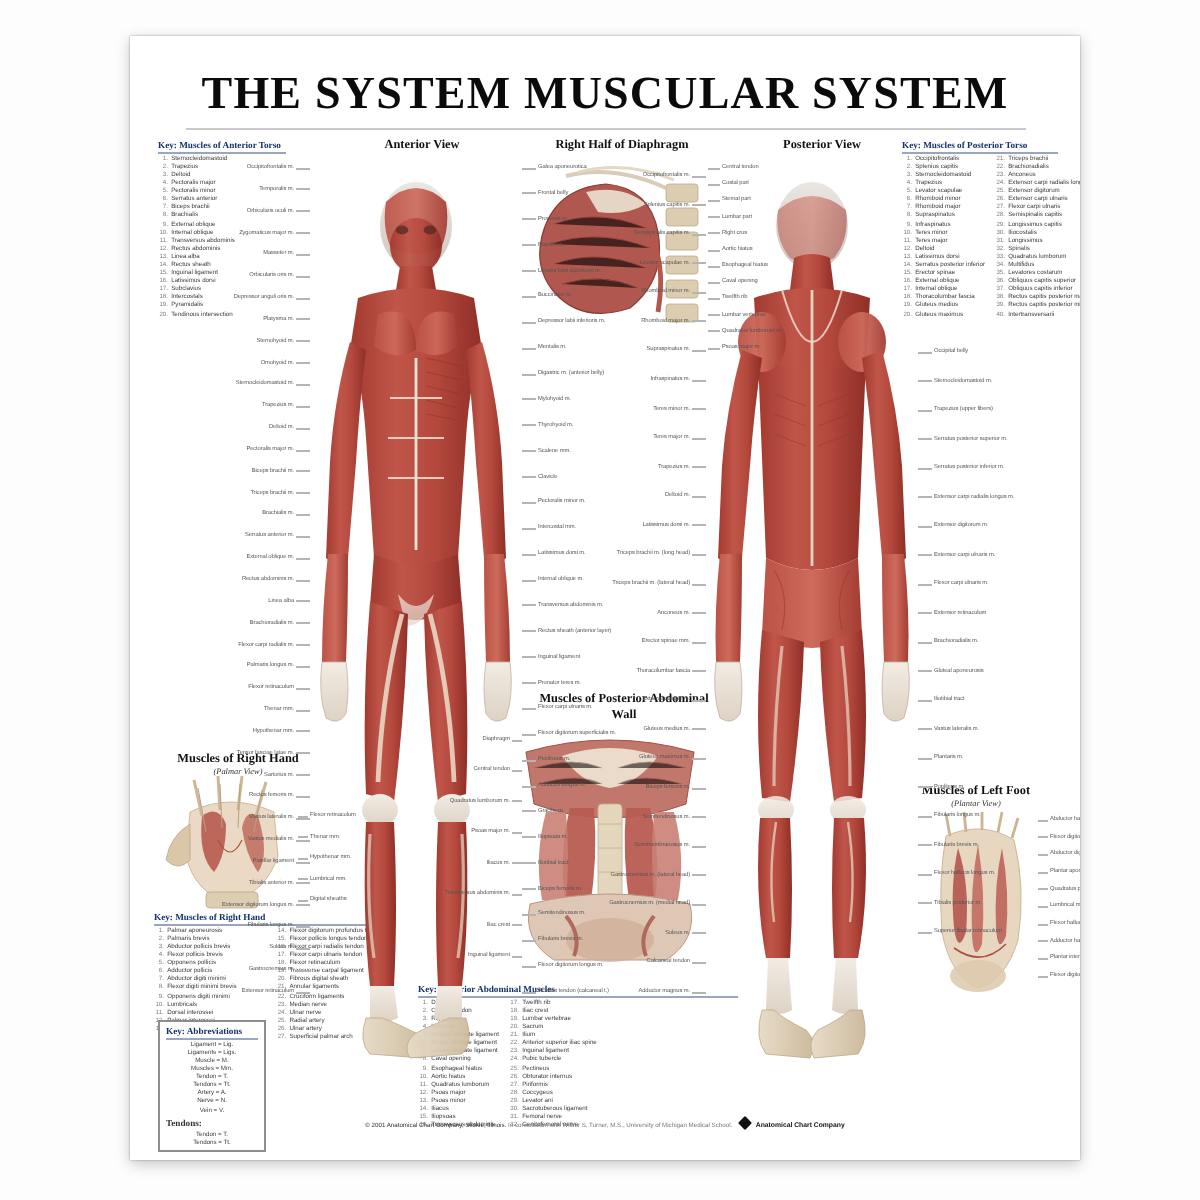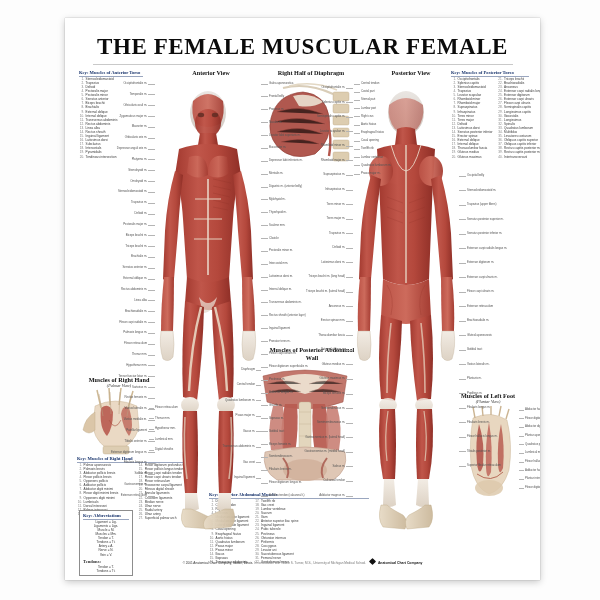--- a/index.html
+++ b/index.html
@@ -80,21 +80,21 @@
   }
   .brand{font-weight:bold;color:#111;font-size:3.4px;}
 </style>
 </head>
 <body>
 
 <div class="stage">
   <div class="poster">
     <div class="poster-inner">
 
-      <div class="title">THE FEMALE MUSCULAR FEMALE</div>
+      <div class="title">THE SYSTEM MUSCULAR SYSTEM</div>
       <div class="title-rule"></div>
 
       <div class="sec-head" style="left:100px;top:45px;width:80px;">Anterior View</div>
       <div class="sec-head" style="left:190px;top:45px;width:100px;">Right Half of Diaphragm</div>
       <div class="sec-head" style="left:300px;top:45px;width:80px;">Posterior View</div>
 
       <div class="sec-head two" style="left:198px;top:322px;width:86px;">Muscles of Posterior Abdominal Wall</div>
 
       <div class="sec-head" style="left:8px;top:352px;width:80px;">Muscles of Right Hand</div>
       <div class="sub-head" style="left:8px;top:359px;width:80px;">(Palmar View)</div>

